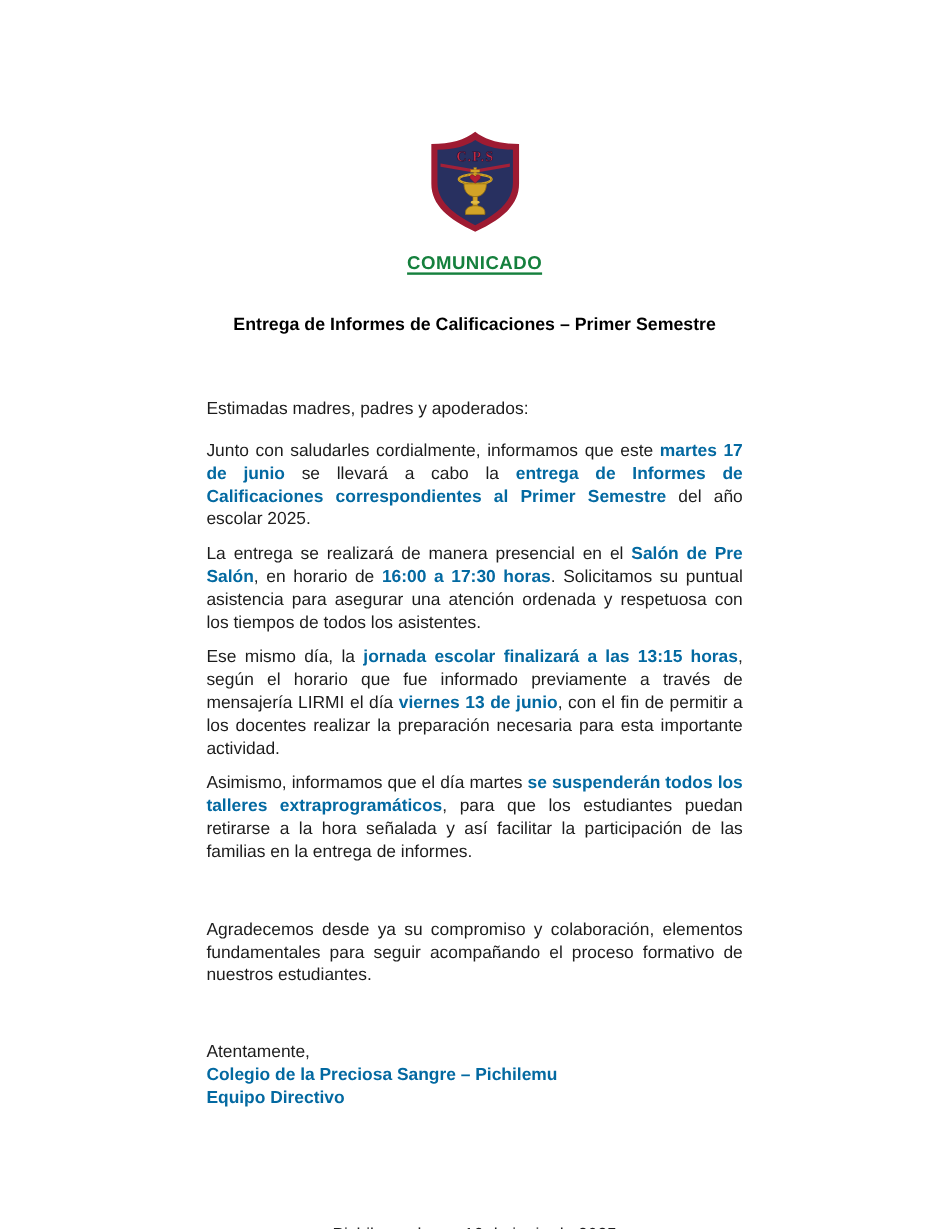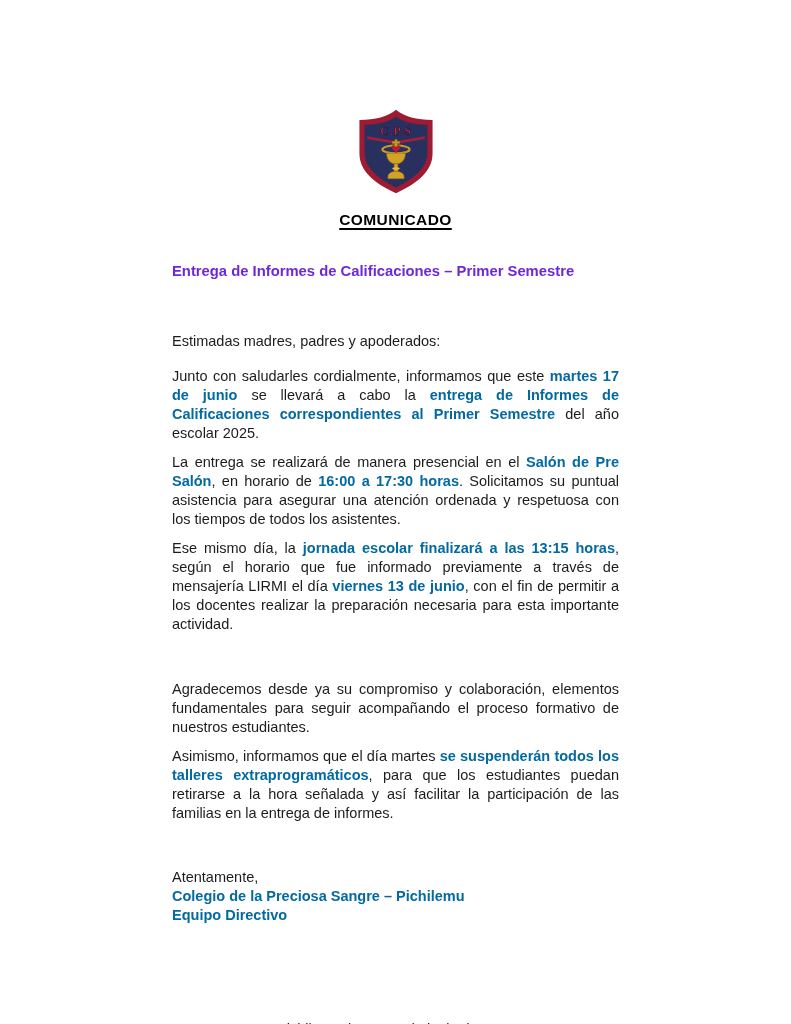--- a/index.html
+++ b/index.html
@@ -28,34 +28,34 @@
   .content {
     padding: 0 110px;
   }
   .heading {
     margin-top: 16px;
     text-align: center;
     font-weight: bold;
     font-size: 15.5px;
     line-height: 19px;
     letter-spacing: 0.4px;
-    color: #000000;
+    color: #15803d;
   }
   .heading .underline {
     text-decoration: underline;
     text-decoration-thickness: 2px;
     text-underline-offset: 3px;
   }
   .subject {
     margin-top: 33px;
-    text-align: left;
+    text-align: center;
     font-weight: bold;
     font-size: 14.8px;
     line-height: 19px;
-    color: #6d28d9;
+    color: #000000;
   }
   p { margin: 0; padding: 0; }
   .salutation { margin-top: 51px; }
   .body-par {
     margin-top: 10px;
     text-align: justify;
   }
   .body-par.first { margin-top: 16px; }
   .body-par.thanks { margin-top: 46px; }
   .b { font-weight: bold; color: #0369a1; }
@@ -105,22 +105,22 @@
       <span class="underline">COMUNICADO</span>
     </div>
 
     <div class="subject">Entrega de Informes de Calificaciones – Primer Semestre</div>
 
     <p class="salutation">Estimadas madres, padres y apoderados:</p>
 
     <p class="body-par first"><span>Junto con saludarles cordialmente, informamos que este </span><span class="b">martes 17 de junio</span><span> se llevará a cabo la </span><span class="b">entrega de Informes de Calificaciones correspondientes al Primer Semestre</span><span> del año escolar 2025.</span></p>
     <p class="body-par"><span>La entrega se realizará de manera presencial en el </span><span class="b">Salón de Pre Salón</span><span>, en horario de </span><span class="b">16:00 a 17:30 horas</span><span>. Solicitamos su puntual asistencia para asegurar una atención ordenada y respetuosa con los tiempos de todos los asistentes.</span></p>
     <p class="body-par"><span>Ese mismo día, la </span><span class="b">jornada escolar finalizará a las 13:15 horas</span><span>, según el horario que fue informado previamente a través de mensajería LIRMI el día </span><span class="b">viernes 13 de junio</span><span>, con el fin de permitir a los docentes realizar la preparación necesaria para esta importante actividad.</span></p>
+    <p class="body-par"><span>Asimismo, informamos que el día martes </span><span class="b">se suspenderán todos los talleres extraprogramáticos</span><span>, para que los estudiantes puedan retirarse a la hora señalada y así facilitar la participación de las familias en la entrega de informes.</span></p>
     <p class="body-par thanks"><span>Agradecemos desde ya su compromiso y colaboración, elementos fundamentales para seguir acompañando el proceso formativo de nuestros estudiantes.</span></p>
-    <p class="body-par"><span>Asimismo, informamos que el día martes </span><span class="b">se suspenderán todos los talleres extraprogramáticos</span><span>, para que los estudiantes puedan retirarse a la hora señalada y así facilitar la participación de las familias en la entrega de informes.</span></p>
 
     <div class="closing">
       <div>Atentamente,</div>
       <div class="b">Colegio de la Preciosa Sangre – Pichilemu</div>
       <div class="b">Equipo Directivo</div>
     </div>
 
     <div class="dateline">Pichilemu, lunes 16 de junio de 2025</div>
 
   </div>

